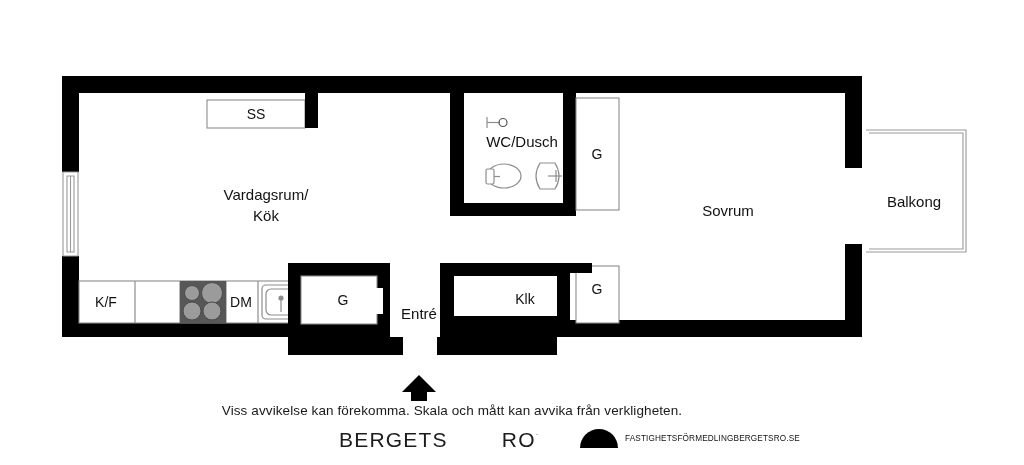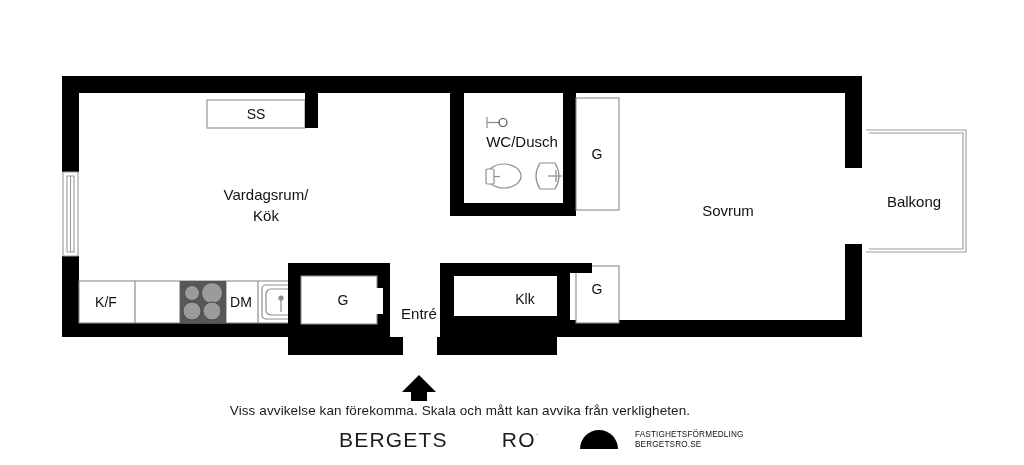--- a/index.html
+++ b/index.html
@@ -72,21 +72,20 @@
   }
   .arrow {
     fill: #000000;
   }
   #footer {
     position: absolute;
     left: 0;
     top: 402px;
     width: 904px;
     text-align: center;
-    margin-left: 8px;
   }
   #disclaimer {
     font-family: "Liberation Sans", sans-serif;
     font-size: 13.5px;
     color: #1a1a1a;
     letter-spacing: 0.1px;
     margin: 0;
     padding: 0;
     line-height: 18px;
   }
@@ -125,24 +124,23 @@
     gap: 7px;
   }
   #agency-dome {
     width: 38px;
     height: 19px;
     background: #000000;
     border-radius: 19px 19px 0 0;
   }
   #agency-text {
     display: flex;
-    flex-direction: column;
+    flex-direction: row;
     line-height: 10px;
     padding-top: 1px;
-    margin-left: 10px;
   }
   #agency-text span {
     font-family: "Liberation Sans", sans-serif;
     font-size: 8.2px;
     letter-spacing: 0.15px;
     color: #121212;
     white-space: nowrap;
   }
 </style>
 </head>

